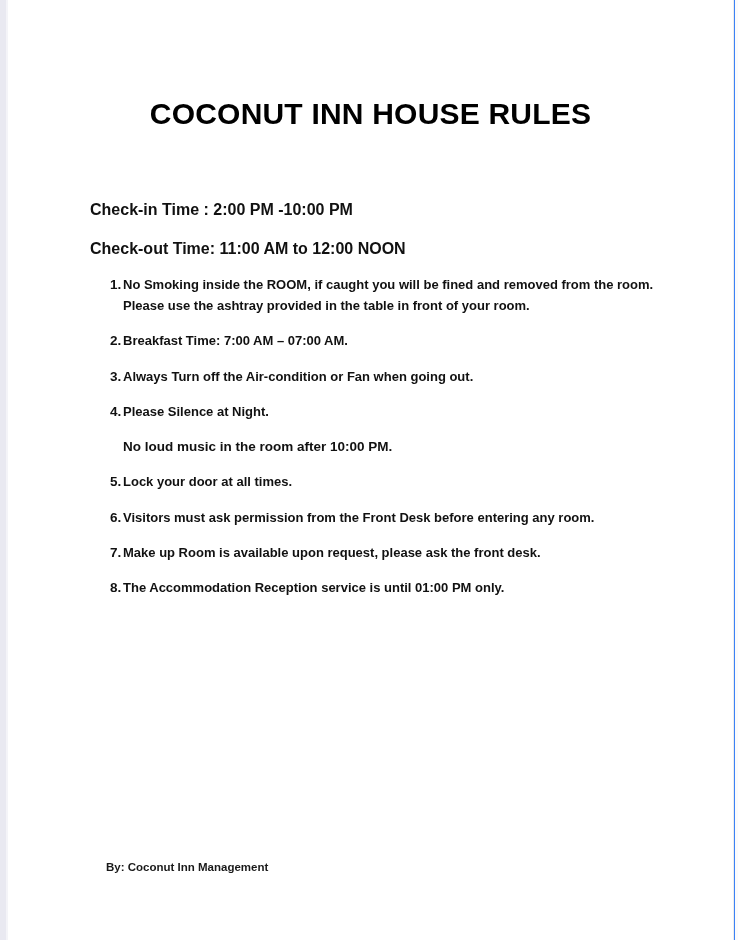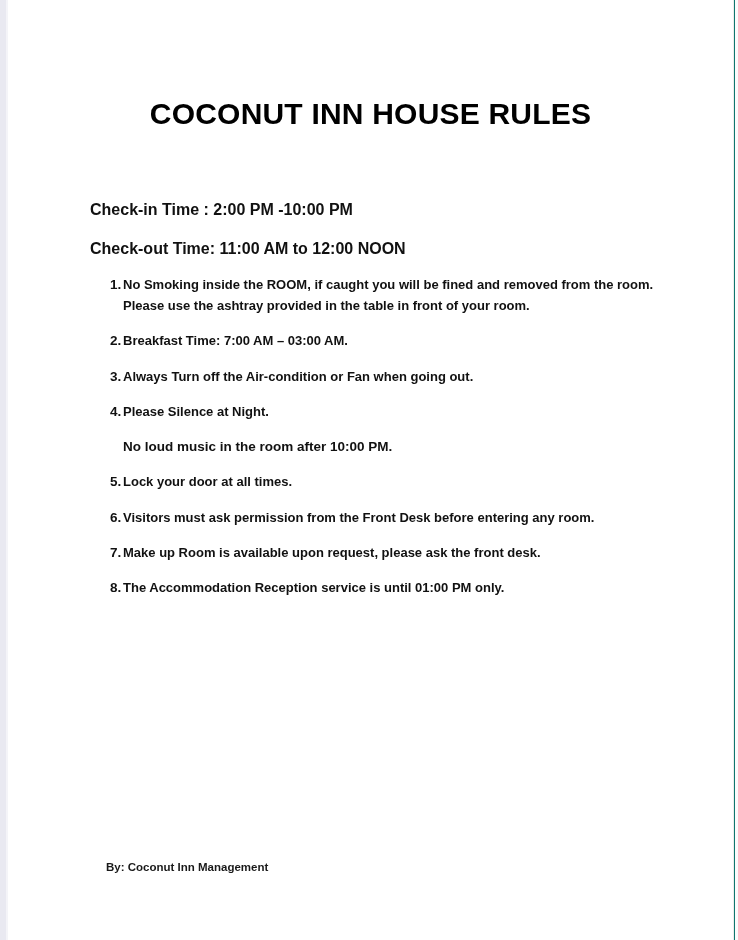--- a/index.html
+++ b/index.html
@@ -5,21 +5,21 @@
   html, body {
     margin: 0;
     padding: 0;
     background: #ffffff;
   }
 
   .page {
     position: relative;
     width: 738px;
     height: 940px;
-    background: #0f766e;
+    background: #3b82f6;
     overflow: hidden;
     font-family: "Liberation Sans", sans-serif;
     color: #0d0d0d;
     box-sizing: border-box;
   }
 
   
   .edge-left {
     position: absolute;
     left: 0;
@@ -169,21 +169,21 @@
 
       <ol class="rules">
 
         <li>
           <span class="marker">1.</span>
           <p class="rule-text">No Smoking inside the ROOM, if caught you will be fined and removed from the room. Please use the ashtray provided in the table in front of your room.</p>
         </li>
 
         <li>
           <span class="marker">2.</span>
-          <p class="rule-text">Breakfast Time: 7:00 AM – 03:00 AM.</p>
+          <p class="rule-text">Breakfast Time: 7:00 AM – 07:00 AM.</p>
         </li>
 
         <li>
           <span class="marker">3.</span>
           <p class="rule-text">Always Turn off the Air-condition or Fan when going out.</p>
         </li>
 
         <li>
           <span class="marker">4.</span>
           <p class="rule-text">Please Silence at Night.</p>

